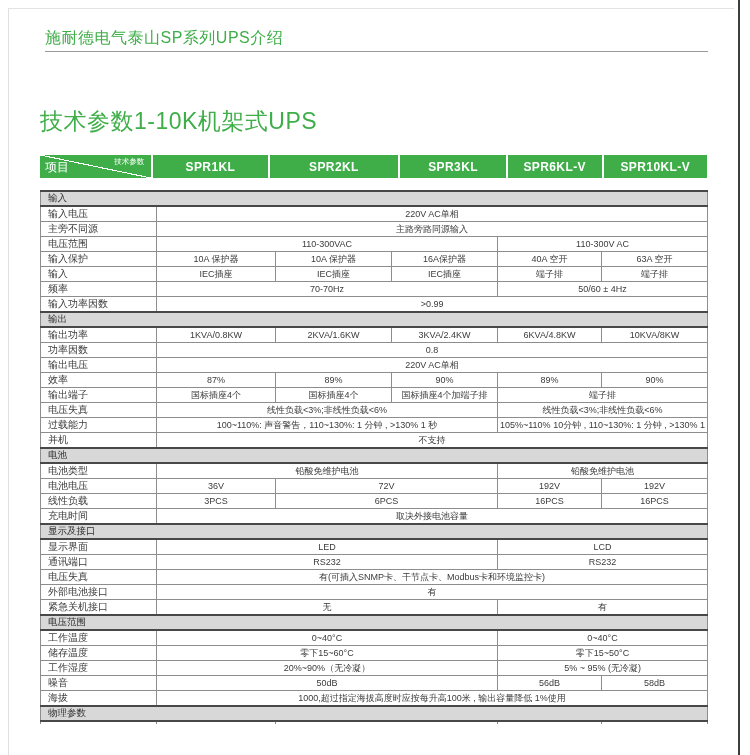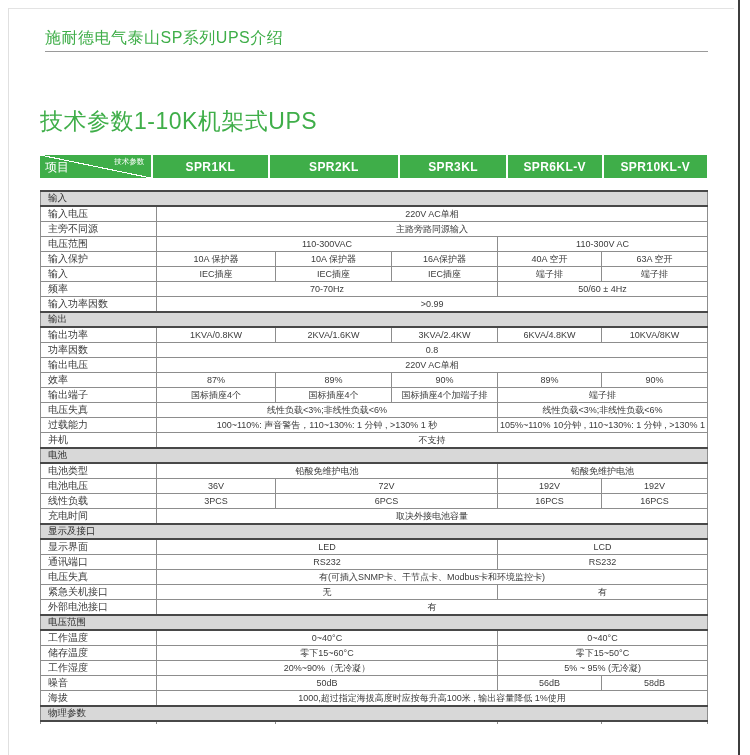--- a/index.html
+++ b/index.html
@@ -216,27 +216,27 @@
           <tr>
             <td class="lbl">通讯端口</td>
             <td colspan="3">RS232</td>
             <td colspan="2">RS232</td>
           </tr>
           <tr>
             <td class="lbl">电压失真</td>
             <td colspan="5">有(可插入SNMP卡、干节点卡、Modbus卡和环境监控卡)</td>
           </tr>
           <tr>
+            <td class="lbl">外部电池接口</td>
+            <td colspan="5">有</td>
+          </tr>
+          <tr>
             <td class="lbl">紧急关机接口</td>
             <td colspan="3">无</td>
             <td colspan="2">有</td>
-          </tr>
-          <tr>
-            <td class="lbl">外部电池接口</td>
-            <td colspan="5">有</td>
           </tr>
           <tr class="section">
             <td colspan="6">电压范围</td>
           </tr>
           <tr>
             <td class="lbl">工作温度</td>
             <td colspan="3">0~40°C</td>
             <td colspan="2">0~40°C</td>
           </tr>
           <tr>

